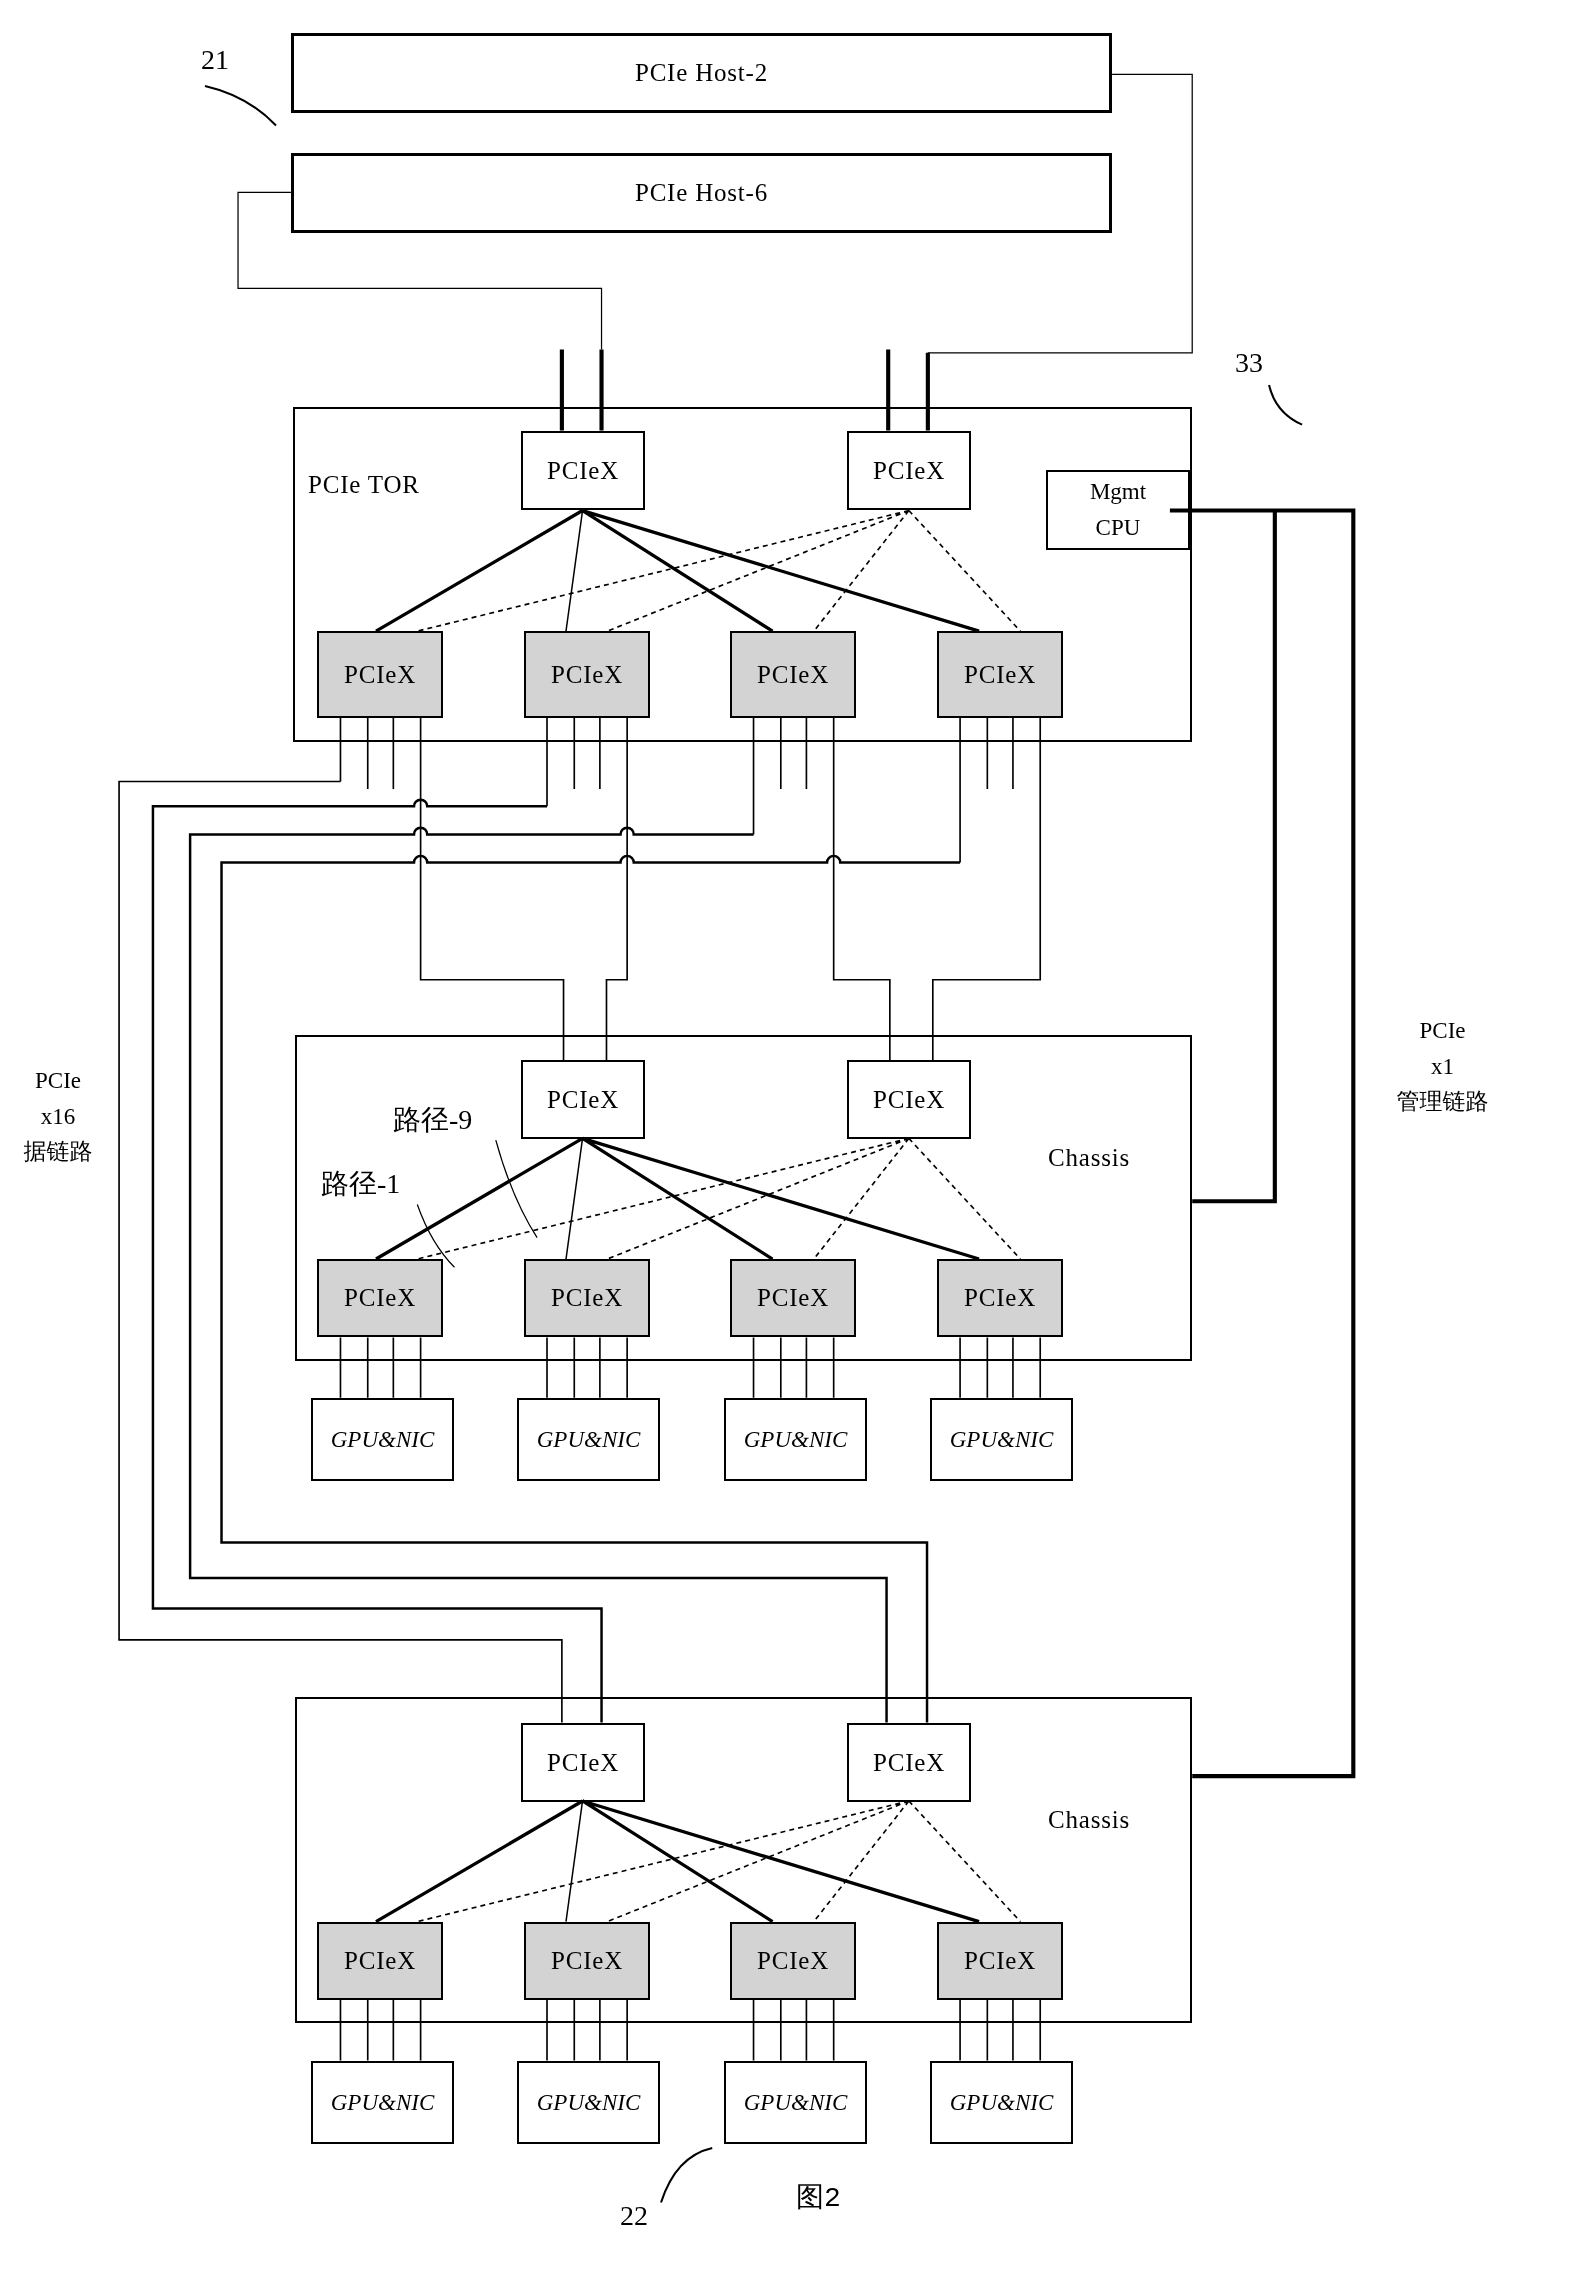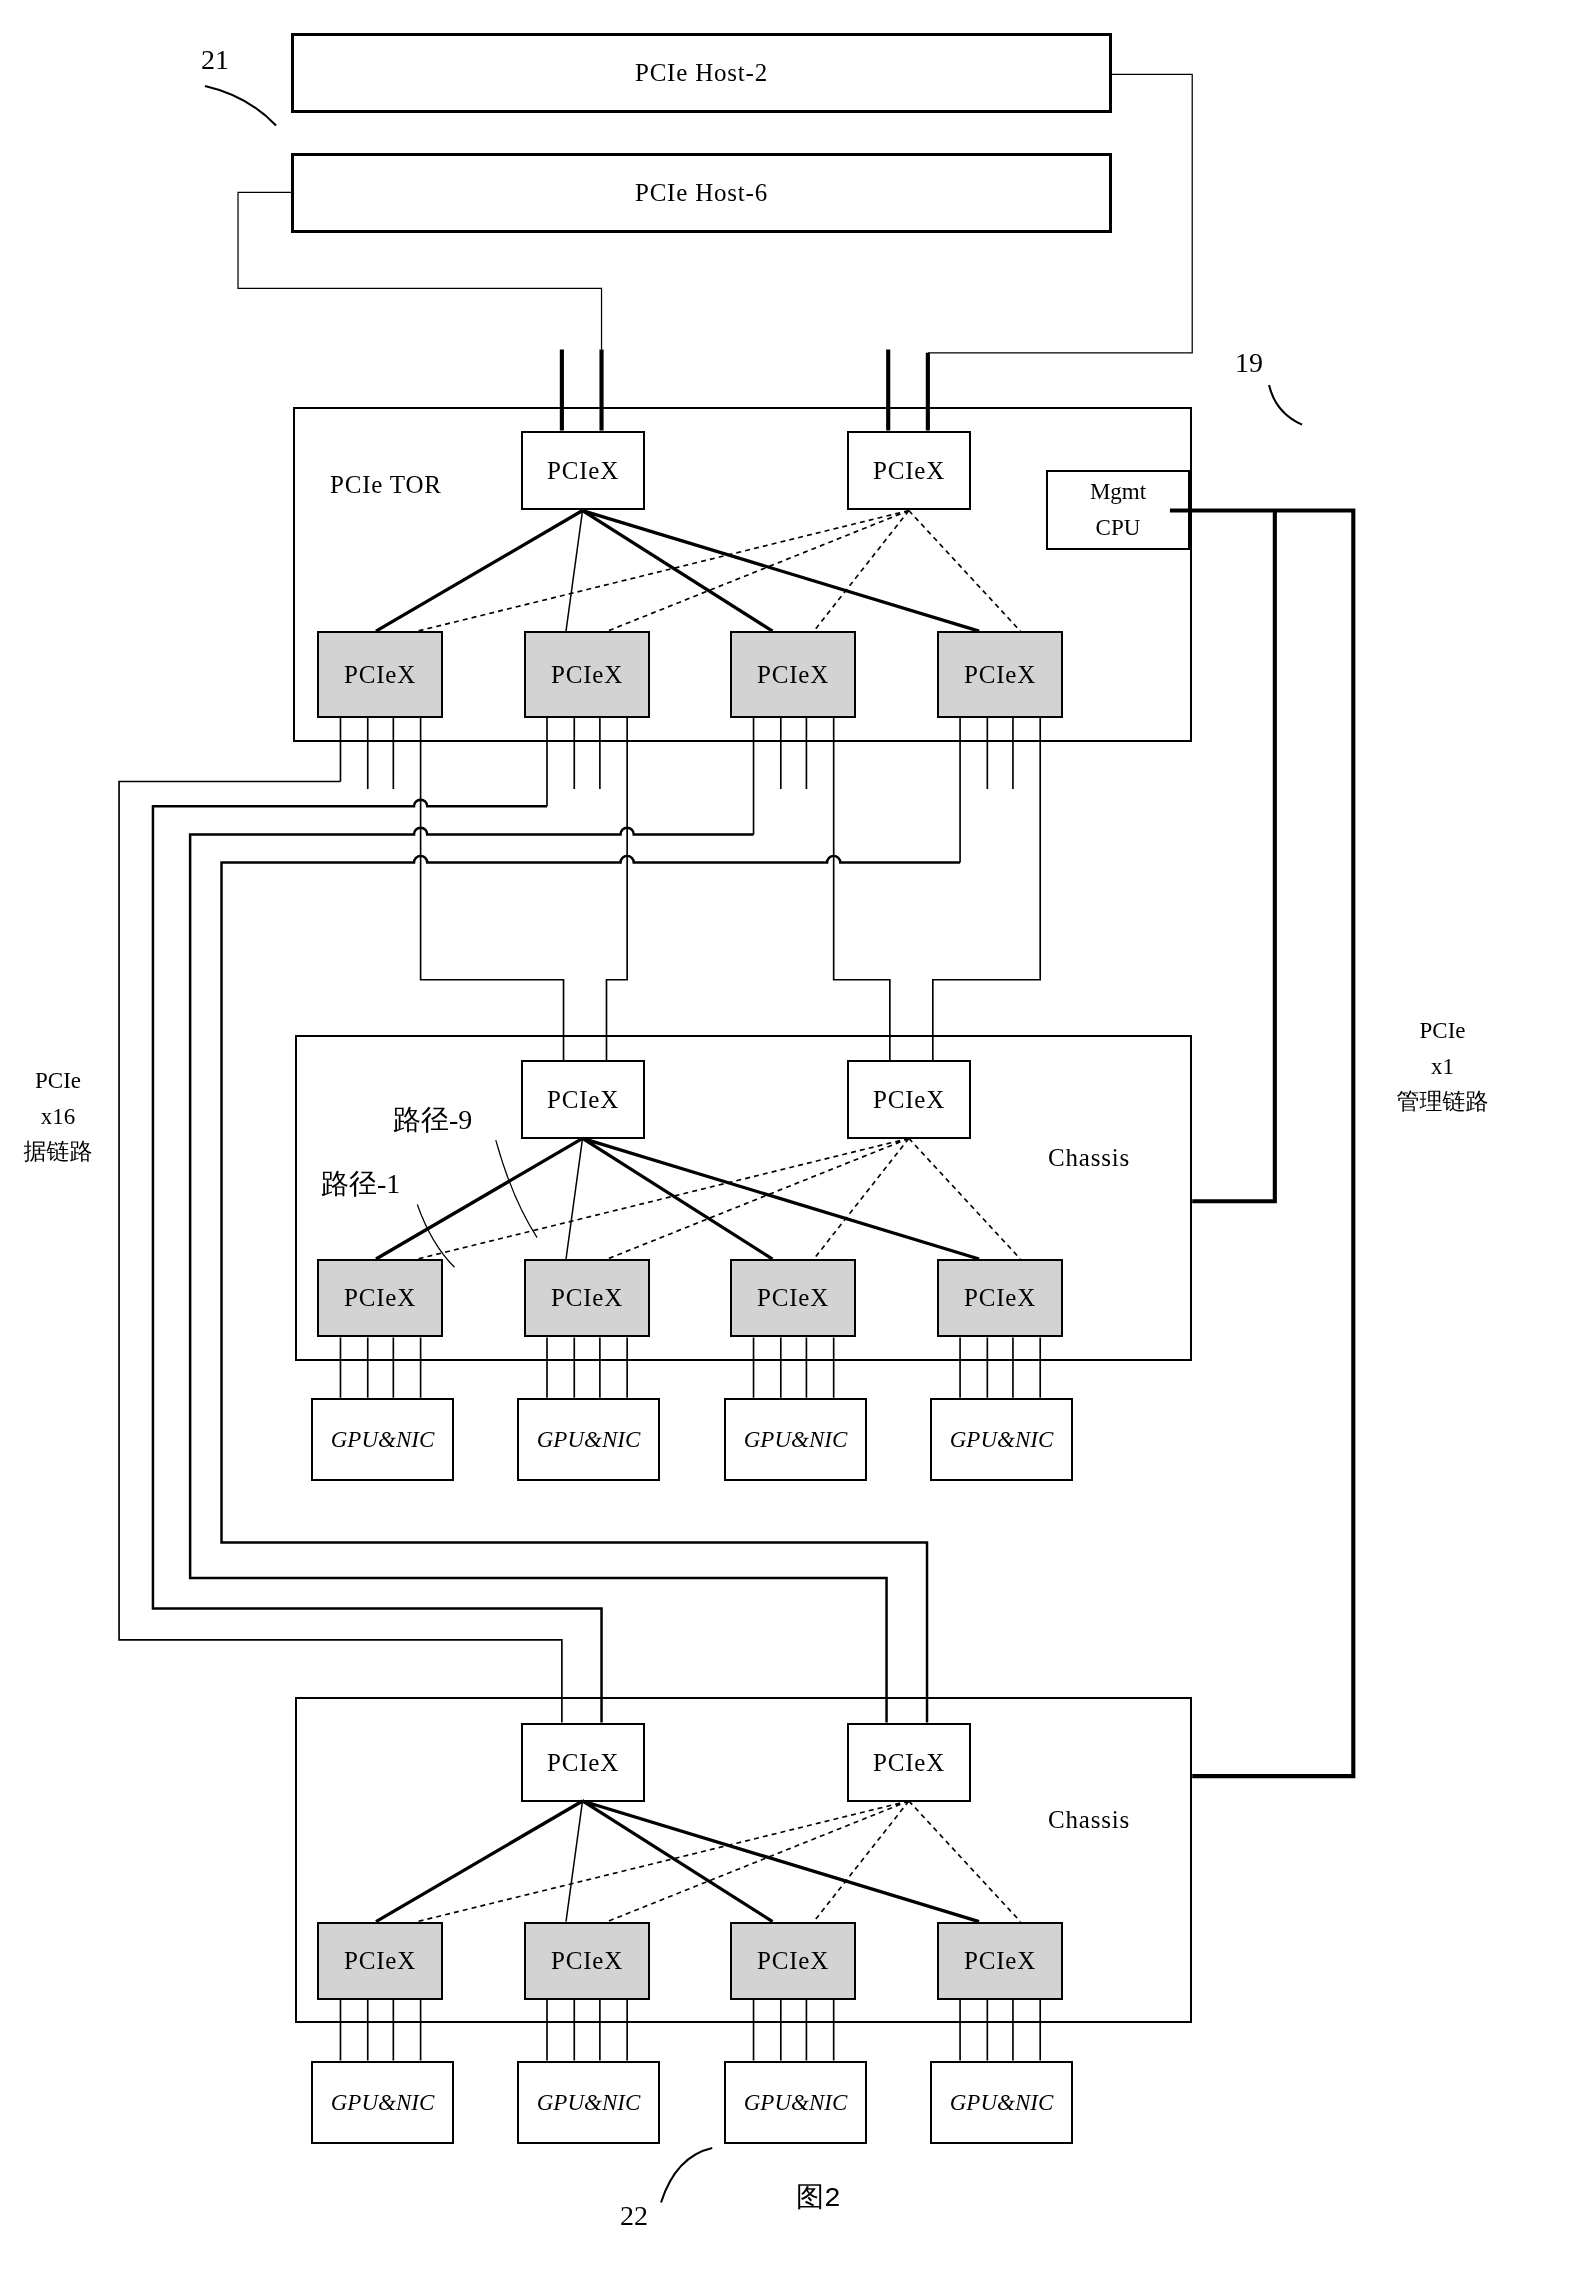--- a/index.html
+++ b/index.html
@@ -24,21 +24,21 @@
 <div id="stage">
 
   <div class="box thick under" style="left:291px;top:33px;width:821px;height:80px;">
     <span class="boxtext">PCIe Host-2</span>
   </div>
   <div class="box thick under" style="left:291px;top:153px;width:821px;height:80px;">
     <span class="boxtext">PCIe Host-6</span>
   </div>
 
   <div class="box under" style="left:293px;top:407px;width:899px;height:335px;background:transparent;"></div>
-  <div class="lbl boxtext txt" style="left:330px;top:471px;">PCIe TOR</div>
+  <div class="lbl boxtext txt" style="left:308px;top:471px;">PCIe TOR</div>
 
   <div class="box under" style="left:521px;top:431px;width:124px;height:79px;">
     <span class="boxtext">PCIeX</span>
   </div>
   <div class="box under" style="left:847px;top:431px;width:124px;height:79px;">
     <span class="boxtext">PCIeX</span>
   </div>
 
   <div class="box under" style="left:1046px;top:470px;width:144px;height:80px;">
     <div class="stack">
@@ -140,21 +140,21 @@
     <div>x16</div>
     <div>据链路</div>
   </div>
   <div class="lbl stack txt" style="left:1368px;top:1013px;width:149px;">
     <div>PCIe</div>
     <div>x1</div>
     <div>管理链路</div>
   </div>
 
   <div class="lbl ref txt" style="left:201px;top:44px;">21</div>
-  <div class="lbl ref txt" style="left:1235px;top:347px;">19</div>
+  <div class="lbl ref txt" style="left:1235px;top:347px;">33</div>
   <div class="lbl ref txt" style="left:620px;top:2200px;">22</div>
   <div class="lbl ref txt" style="left:796px;top:2178px;font-family:Liberation Mono, monospace;">图2</div>
 
   <svg class="wires" width="1593" height="2295" viewBox="0 0 1928 2778">
     <g stroke="#000" fill="none">
 
       <path d="M352,233 H288 V349 H728 V423" stroke-width="1.5"></path>
       <path d="M1346,90 H1443 V427 H1123" stroke-width="1.5"></path>
 
       <path d="M680,423 V521 M728,423 V521 M1075,423 V521 M1123,427 V521" stroke-width="5"></path>

